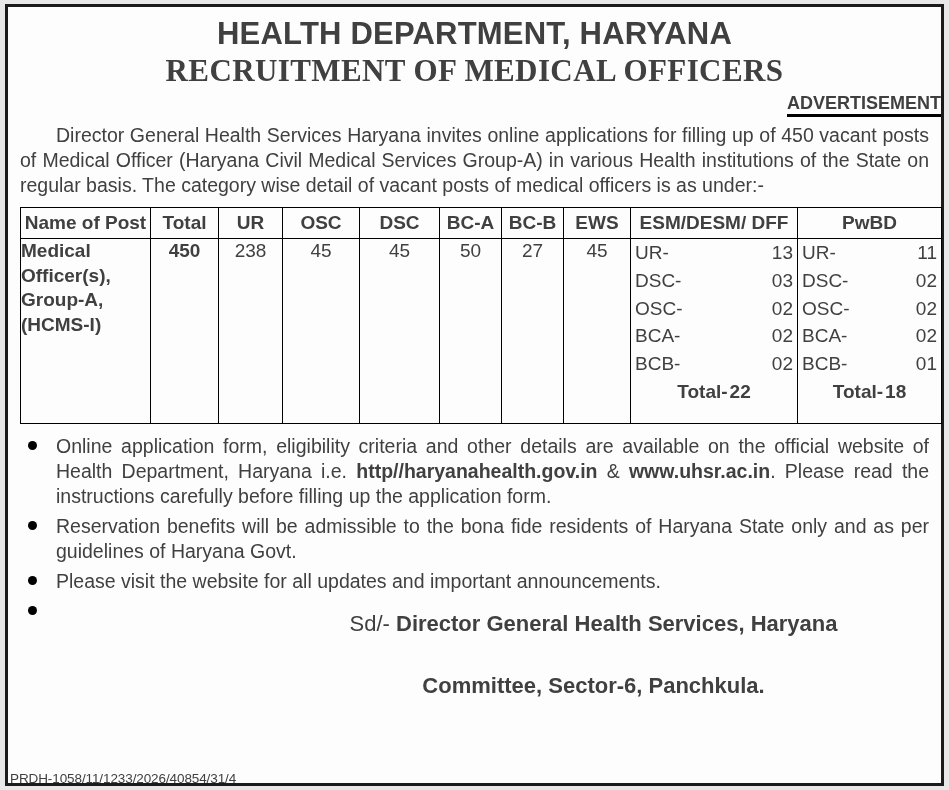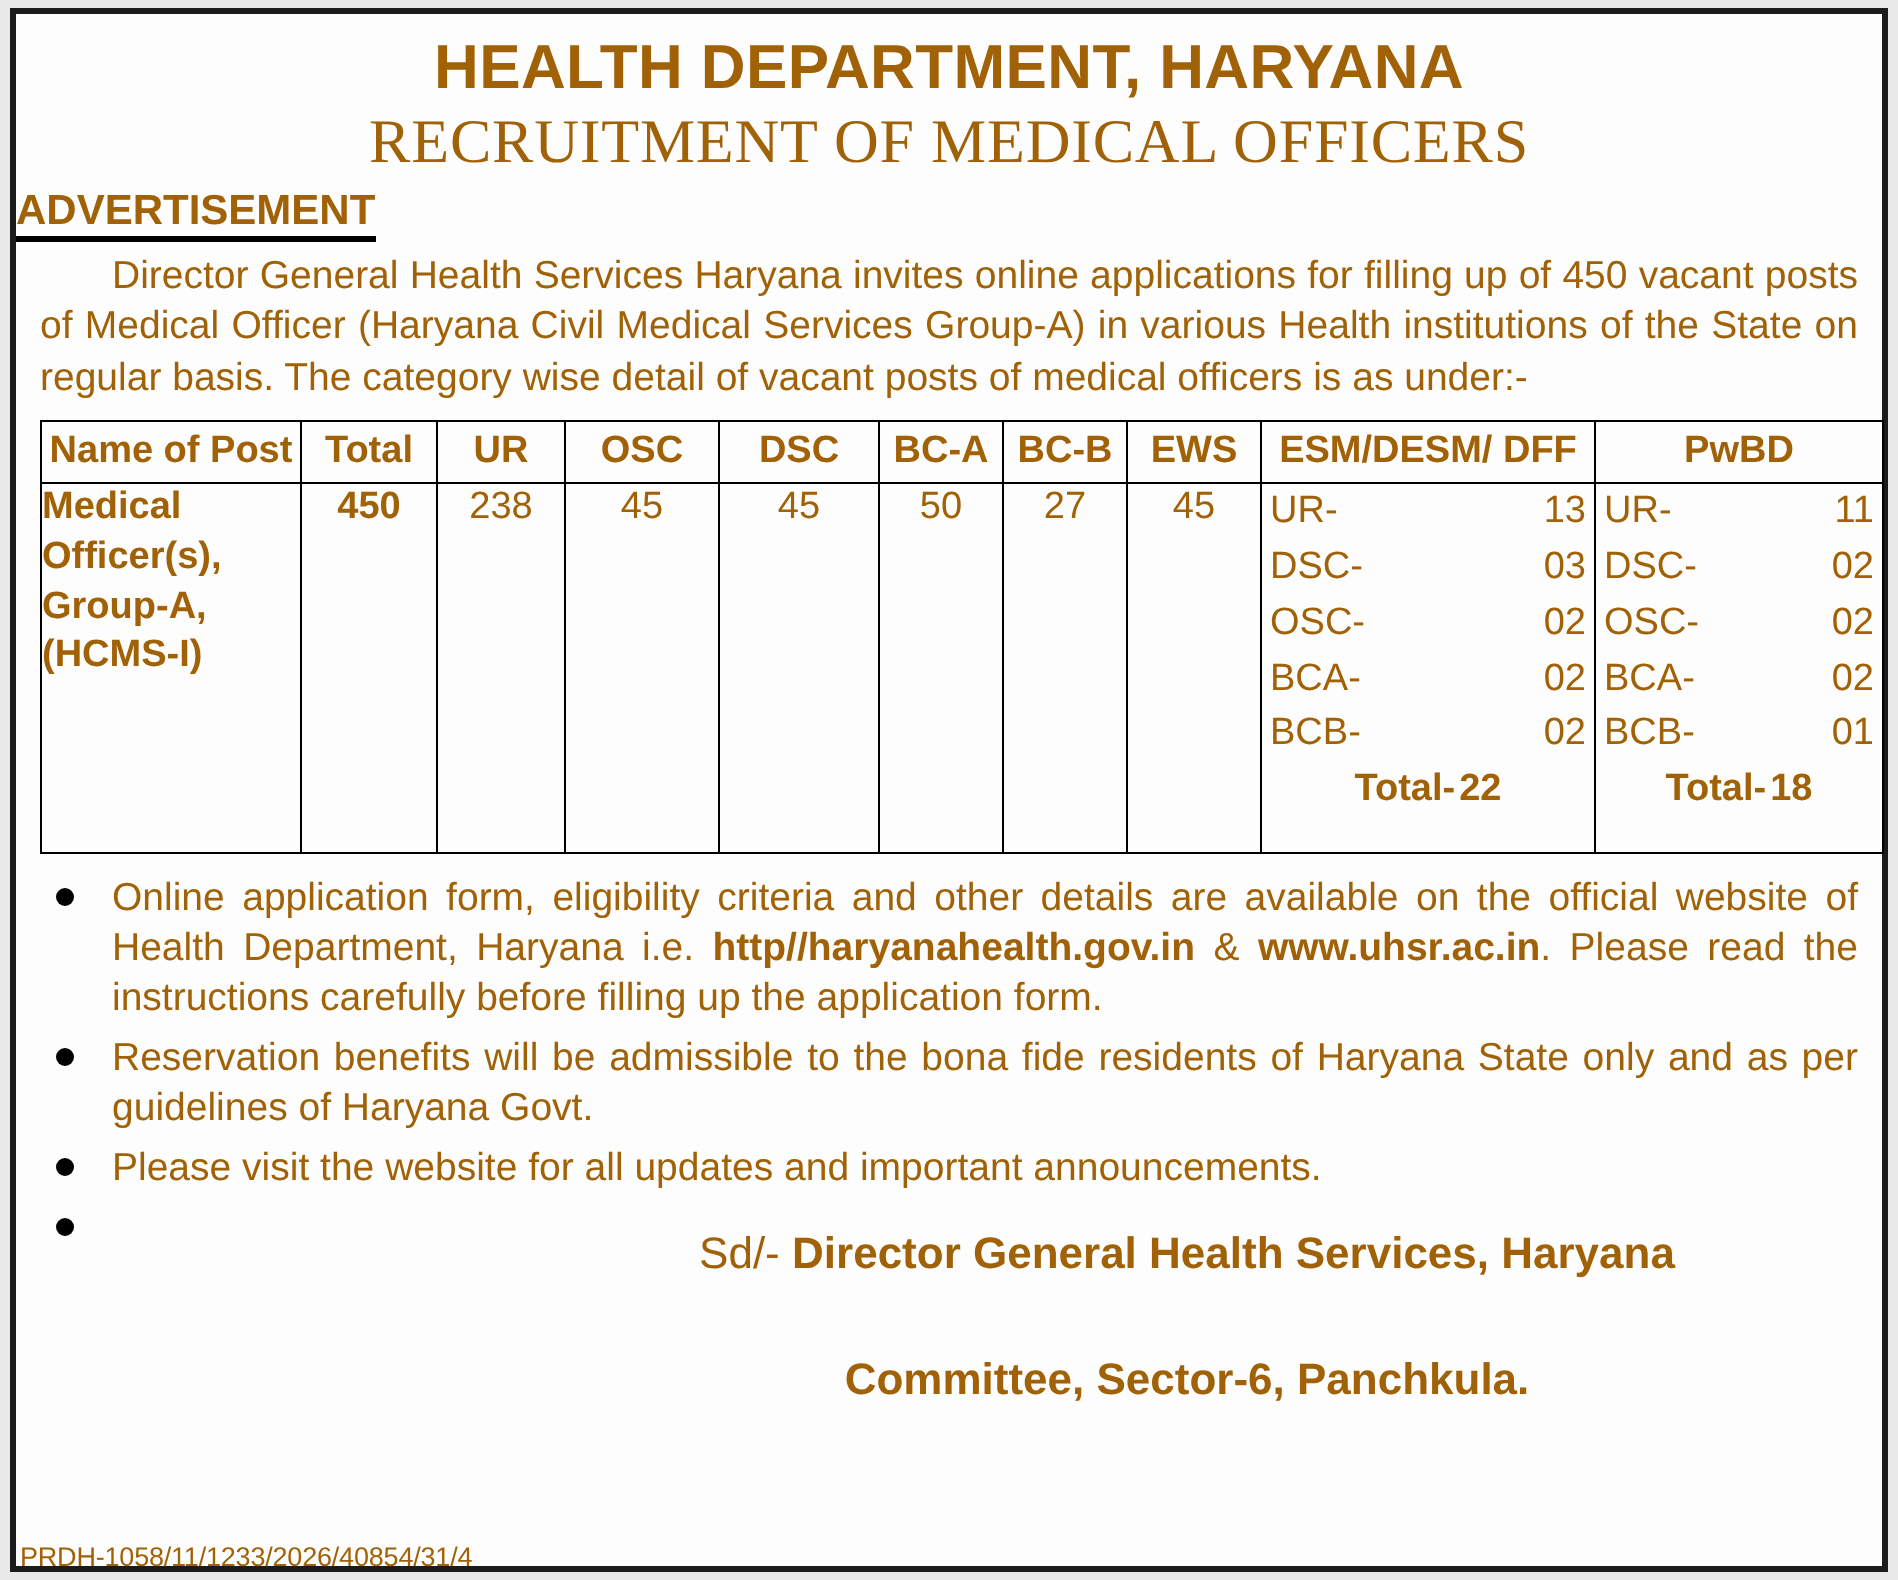--- a/index.html
+++ b/index.html
@@ -7,21 +7,21 @@
     padding: 0;
     background: #b9b9b9;
   }
   #page {
     position: relative;
     width: 949px;
     height: 790px;
     background: #ffffff;
     overflow: hidden;
     font-family: "Liberation Sans", sans-serif;
-    color: #a16207;
+    color: #404040;
     box-sizing: border-box;
   }
   
   .paper-margin {
     position: absolute;
     left: 0; top: 0;
     width: 949px; height: 790px;
     background: #e8e8e8;
   }
   .frame {
@@ -49,31 +49,31 @@
     font-family: "Liberation Sans", sans-serif;
     font-weight: bold;
     font-size: 31px;
     letter-spacing: 0.2px;
     margin: 10px 0 0 0;
     line-height: 1.08;
   }
   .title2 {
     text-align: center;
     font-family: "Liberation Serif", serif;
-    font-weight: normal;
+    font-weight: bold;
     font-size: 31px;
     letter-spacing: 0.4px;
     margin: 4px 0 0 0;
     line-height: 1.08;
   }
   .title3 {
-    text-align: left;
-    font-family: "Liberation Sans", sans-serif;
-    font-weight: bold;
-    font-size: 21px;
+    text-align: right;
+    font-family: "Liberation Sans", sans-serif;
+    font-weight: bold;
+    font-size: 18px;
     margin: 6px 0 0 0;
     line-height: 1.1;
   }
   .title3 span {
     border-bottom: 3px solid #000;
     padding-bottom: 1px;
   }
 
   
   .intro {

